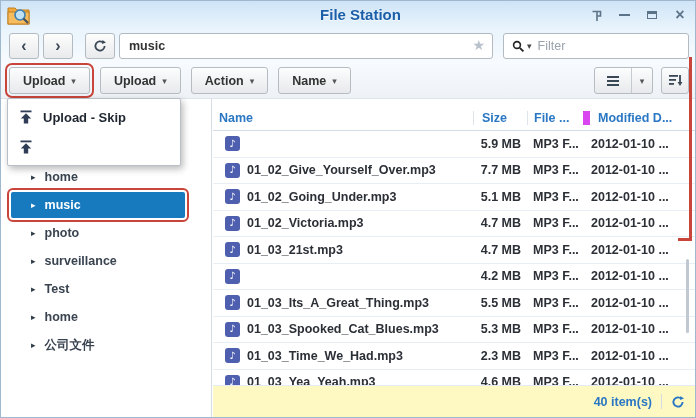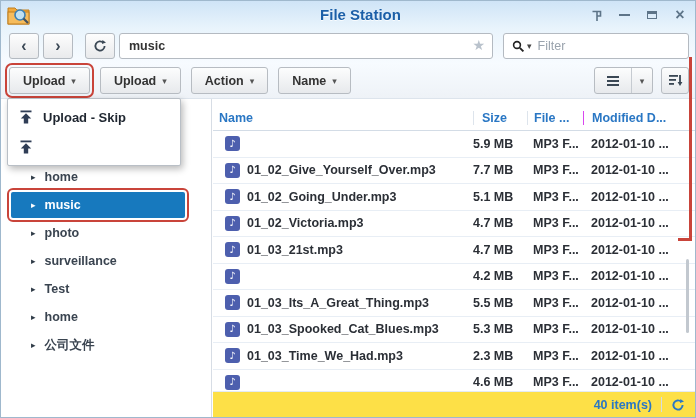--- a/index.html
+++ b/index.html
@@ -65,32 +65,32 @@
   .side-item.sel{height:26px;margin:1px 26px 1px 10px;padding-left:20px;border-radius:2px;
     background:#1779be;color:#fff;outline:2px solid #c9443a;outline-offset:2px;}
   .side-item.sel .side-arrow{color:#fff;}
   
   .filepanel{position:absolute;left:212px;right:0;top:6px;bottom:24px;overflow:hidden;}
   .thead{display:flex;height:25px;align-items:center;border-bottom:1px solid #d3dce6;}
   .hcell{box-sizing:border-box;font-size:12.5px;font-weight:bold;color:#2a77c4;cursor:pointer;}
   .hcell.c0{flex:1;padding-left:6px;}
   .hcell.c1{width:54px;padding-left:8px;border-left:1px solid #dde4ec;}
   .hcell.c2{width:56px;padding-left:6px;border-left:1px solid #dde4ec;}
-  .hcell.c3{width:112px;padding-left:8px;border-left:1px solid #d946ef;}
+  .hcell.c3{width:112px;padding-left:8px;border-left:7px solid #d946ef;}
   .trow{display:flex;height:26.5px;align-items:center;border-bottom:1px solid #e8eef5;cursor:pointer;box-sizing:border-box;}
   .cell{box-sizing:border-box;font-size:12.5px;font-weight:bold;color:#2b2f36;white-space:nowrap;overflow:hidden;}
   .cell-name{flex:1;display:flex;align-items:center;gap:7px;padding-left:12px;}
   .file-icon{flex:0 0 auto;width:15px;height:15px;border-radius:3px;background:#4d5fae;
     display:flex;align-items:center;justify-content:center;color:#fff;font-size:10px;line-height:1;
     font-family:"DejaVu Sans",sans-serif;}
-  .cell-size{width:54px;text-align:left;padding-right:6px;}
+  .cell-size{width:54px;text-align:right;padding-right:6px;}
   .cell-type{width:56px;padding-left:6px;}
   .cell-mod{width:112px;padding-left:8px;}
   
-  .statusbar{position:absolute;left:212px;right:0;bottom:0;height:26px;background:#fde047;
+  .statusbar{position:absolute;left:212px;right:0;bottom:0;height:32px;background:#fef9c3;
     border-top:1px solid #e4ebf2;display:flex;align-items:center;justify-content:flex-end;gap:9px;padding-right:10px;box-sizing:border-box;}
   .item-count{font-size:12.5px;font-weight:bold;color:#2a77c4;}
   .sb-div{width:1px;height:15px;background:#d5dbe2;}
   .sb-refresh{display:flex;align-items:center;cursor:pointer;}
   
   .menu{position:absolute;left:6px;top:97px;width:172px;background:#fff;border:1px solid #b9bfc6;
     border-radius:2px;box-shadow:2px 3px 7px rgba(0,0,0,.28);z-index:20;padding:3px 0;}
   .menu-item{height:30px;display:flex;align-items:center;gap:9px;padding-left:10px;cursor:pointer;
     font-size:13px;font-weight:bold;color:#1f2630;}
   
@@ -312,20 +312,21 @@
               <span class="file-icon">♪</span>
               <span class="fname">01_03_Time_We_Had.mp3</span>
             </div>
             <div class="cell cell-size">2.3 MB</div>
             <div class="cell cell-type">MP3 F...</div>
             <div class="cell cell-mod">2012-01-10 ...</div>
           </div>
           <div class="trow">
             <div class="cell cell-name">
               <span class="file-icon">♪</span>
+              <span class="fname">01_03_Yea_Yeah.mp3</span>
             </div>
             <div class="cell cell-size">4.6 MB</div>
             <div class="cell cell-type">MP3 F...</div>
             <div class="cell cell-mod">2012-01-10 ...</div>
           </div>
       </div>
     </div>
 
     <div class="statusbar">
       <span class="item-count">40 item(s)</span>

